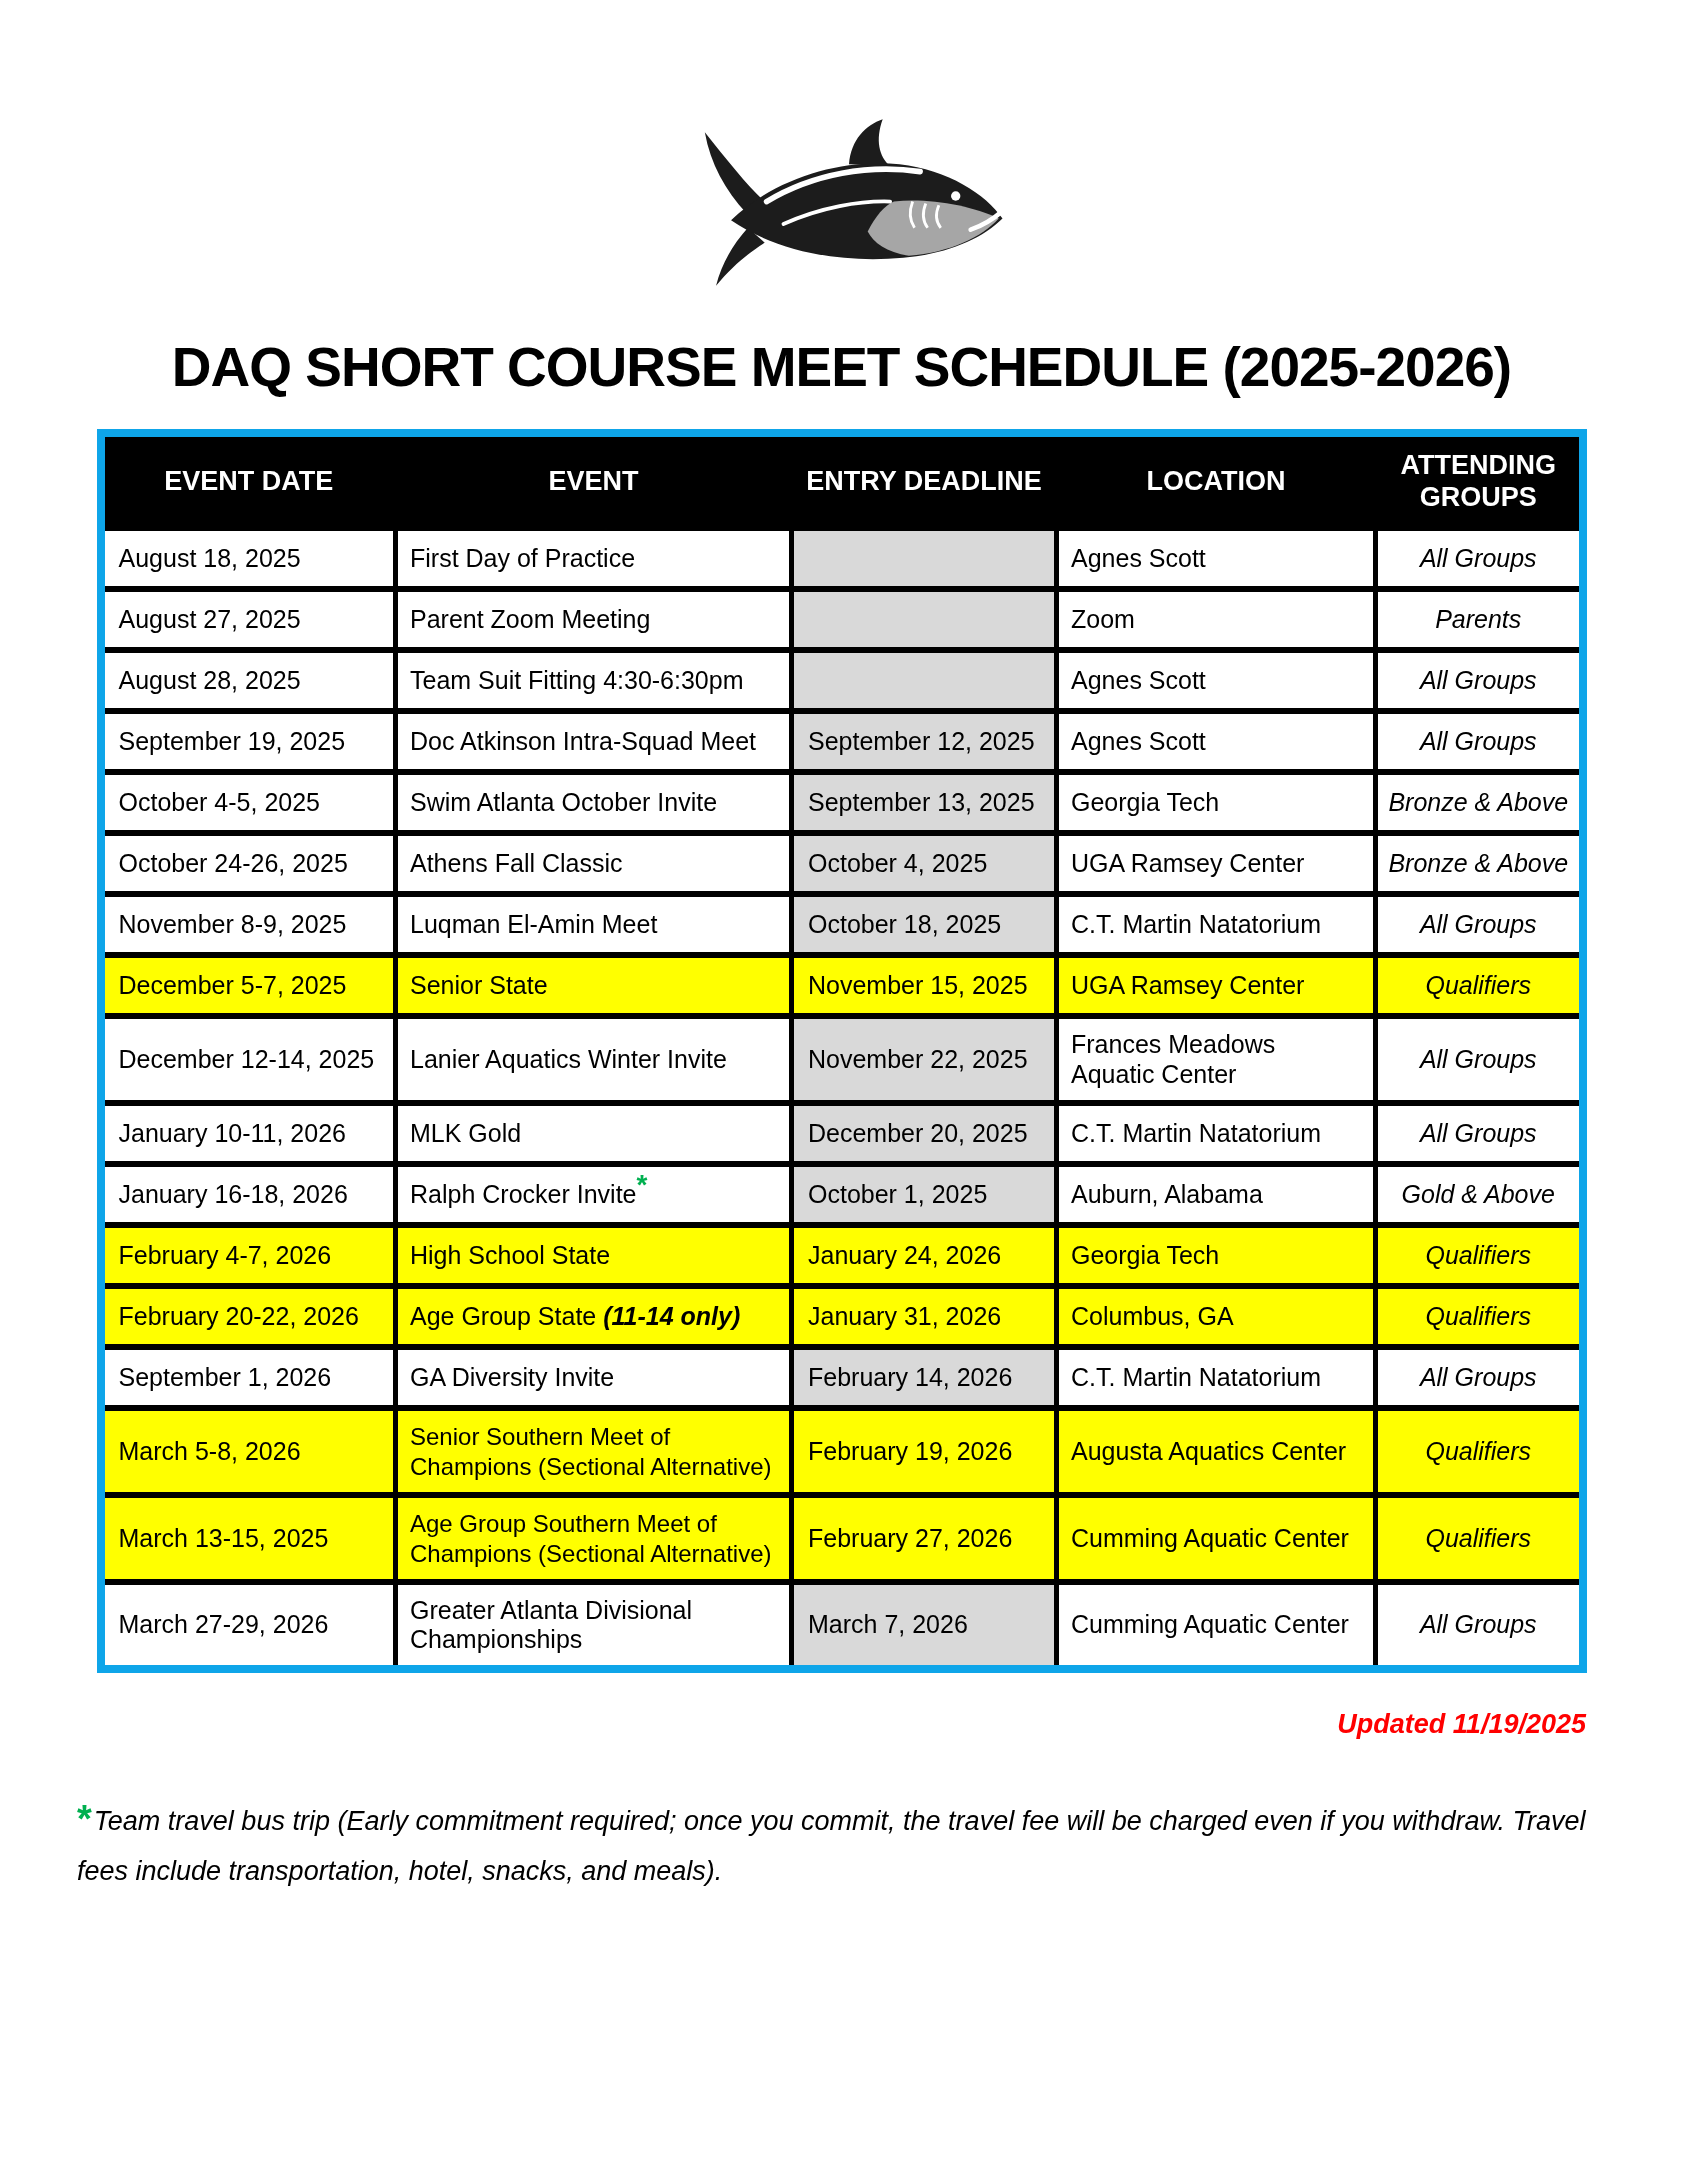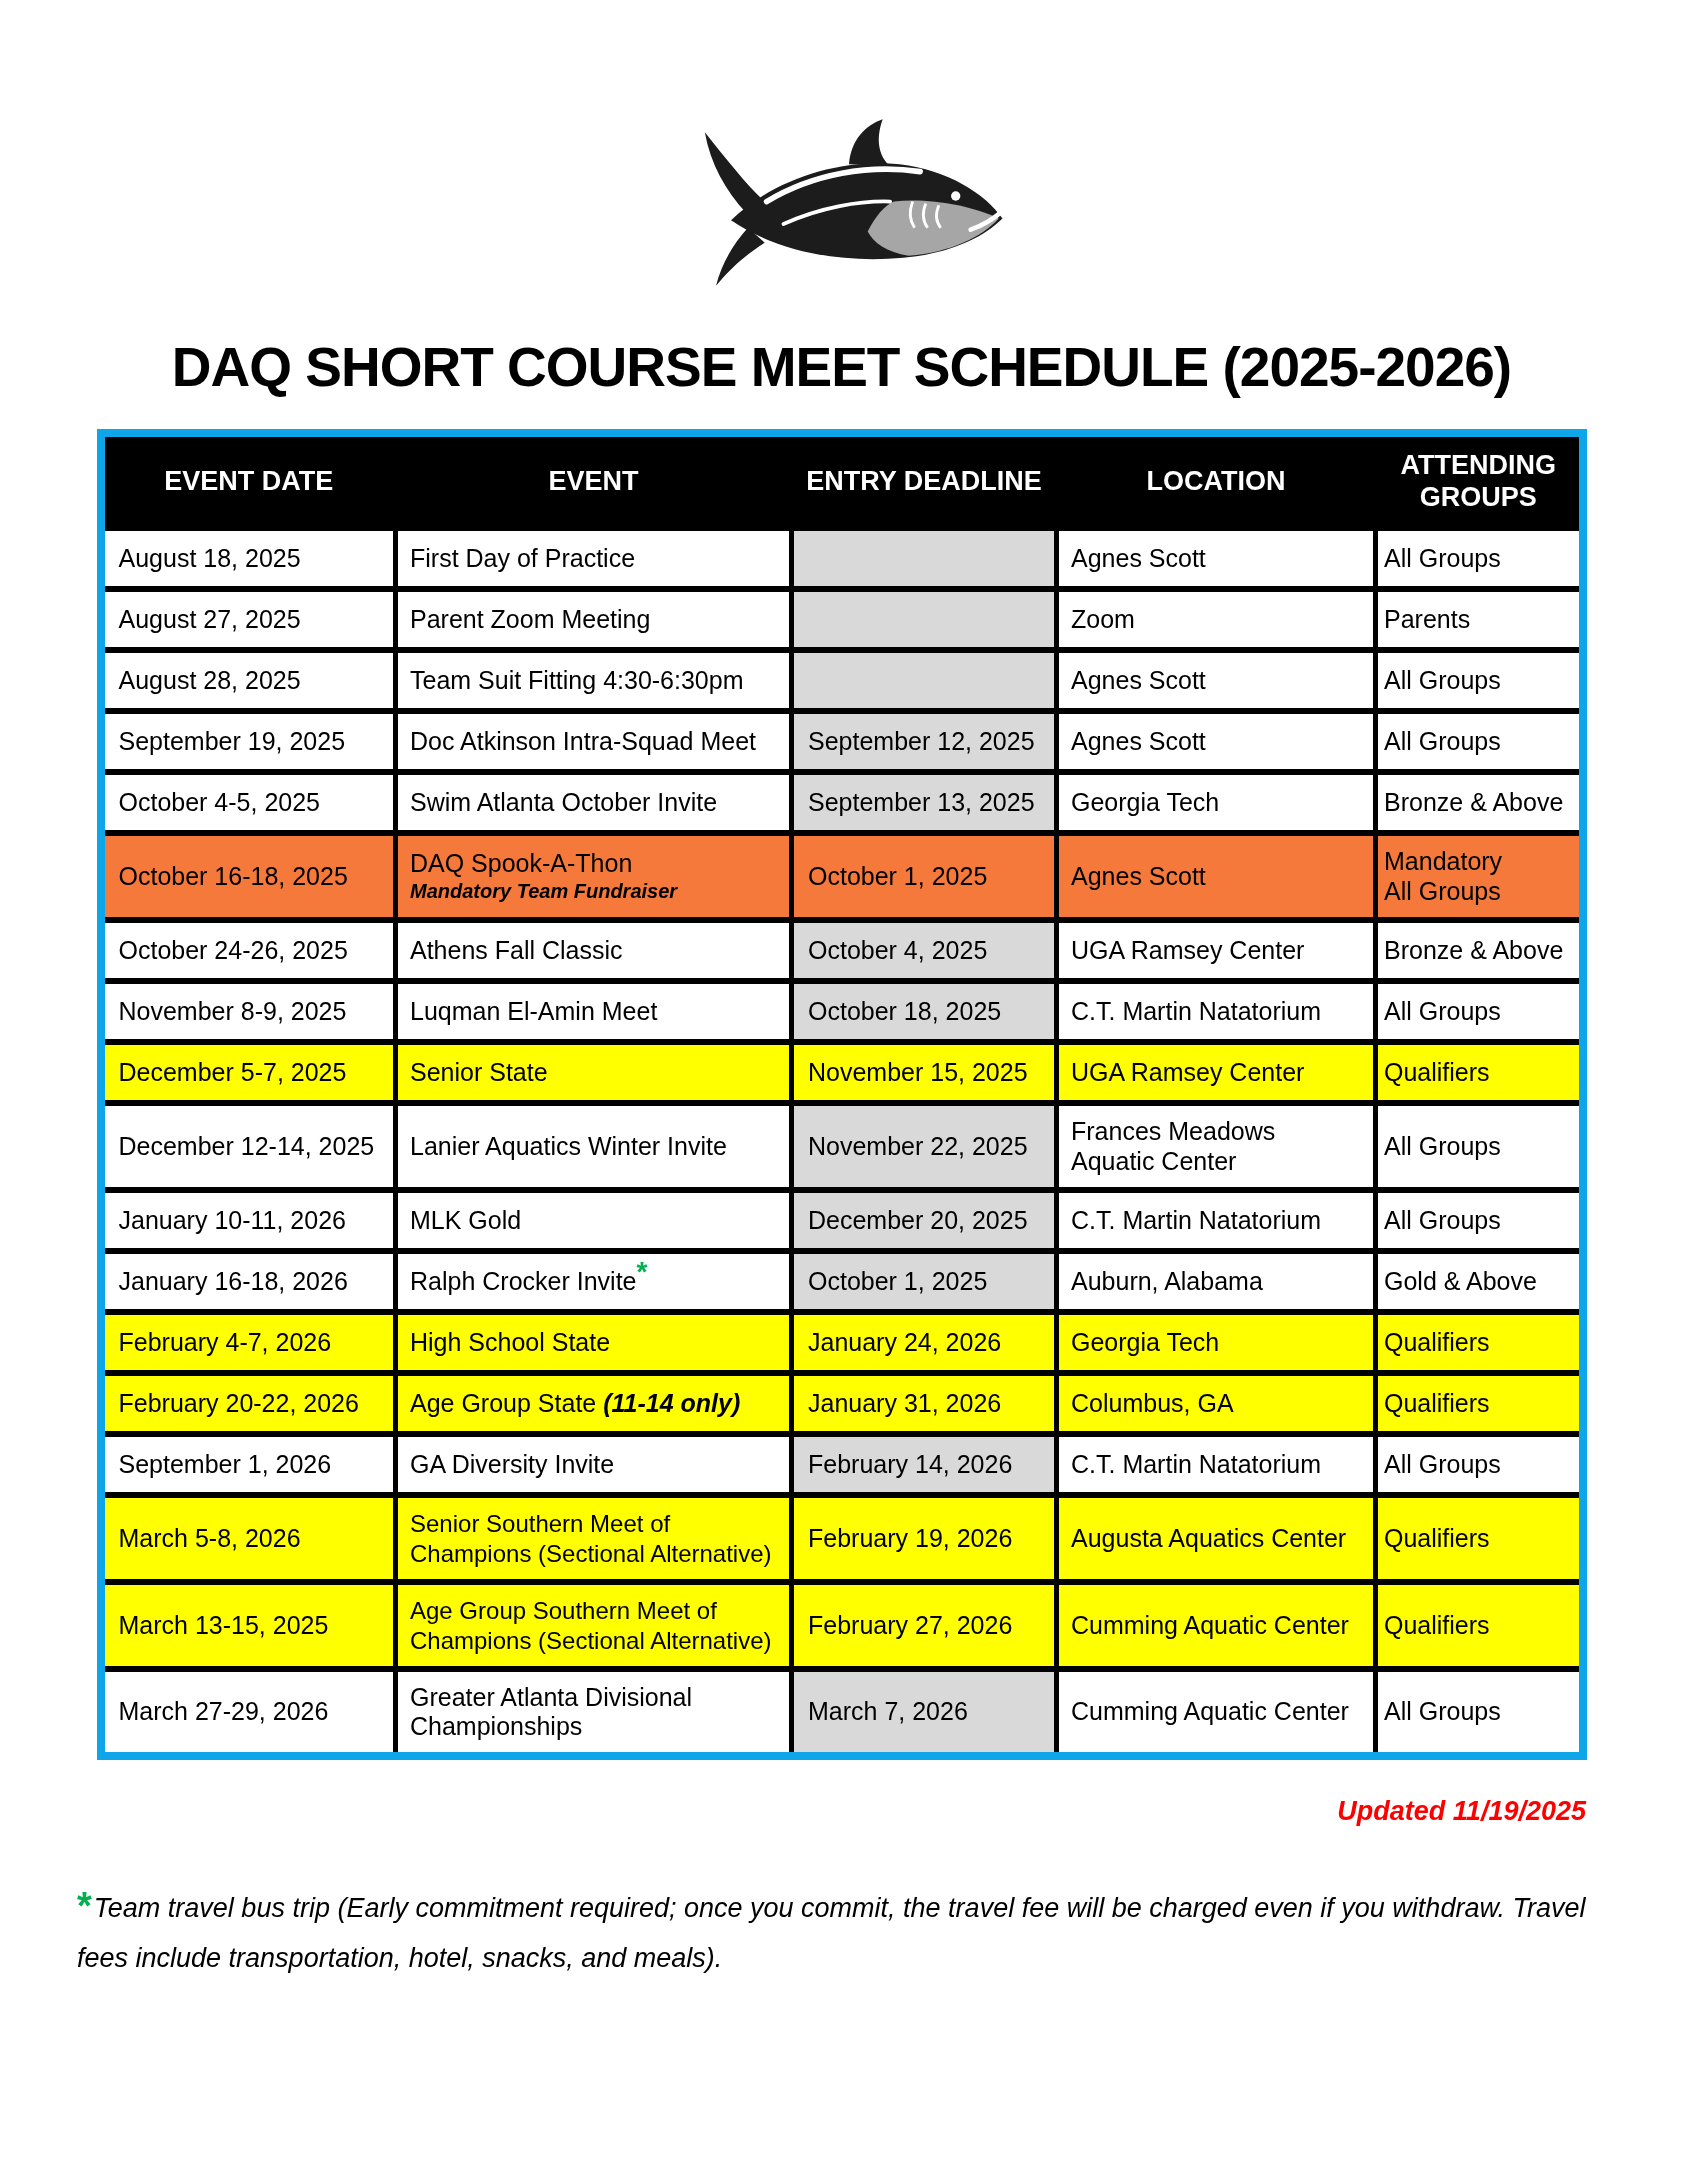--- a/index.html
+++ b/index.html
@@ -31,21 +31,21 @@
     font-size:27px; font-weight:bold; height:95px; text-align:center;
     line-height:1.2; padding:4px 6px;
   }
   td {
     font-size:25px; height:61px; vertical-align:middle;
     padding:4px 12px; line-height:1.18; background:#fff;
   }
   tr.tall td { height:87px; }
   td.c-date { padding-left:14px; }
   td.c-deadline { padding-left:14px; }
-  td.c-groups { white-space:pre-line; padding:4px 6px; }
+  td.c-groups { text-align:center; white-space:pre-line; padding:4px 6px;font-style:italic; }
   tr.hl-none td.c-deadline { background:var(--deadline_gray,#D9D9D9); }
   tr.hl-orange td { background:var(--orange,#F4793A); }
   tr.hl-yellow td { background:var(--yellow,#FFFF00); }
 
   .ev-main { display:inline; }
   .ev-main.small { font-size:24px; }
   .ev-note.block { display:block; font-size:20px; font-style:italic; font-weight:bold; margin-top:2px; }
   .ev-note.inline { display:inline; font-size:25px; font-style:italic; font-weight:bold; }
   sup.star {
     color:var(--asterisk_green,#00B050); font-weight:bold; font-size:28px;
@@ -137,28 +137,20 @@
           <td class="c-location">Agnes Scott</td>
           <td class="c-groups">All Groups</td>
         </tr>
         <tr class="hl-none">
           <td class="c-date">October 4-5, 2025</td>
           <td class="c-event"><span class="ev-main">Swim Atlanta October Invite</span></td>
           <td class="c-deadline">September 13, 2025</td>
           <td class="c-location">Georgia Tech</td>
           <td class="c-groups">Bronze &amp; Above</td>
         </tr>
-        <tr class="hl-orange tall">
-          <td class="c-date">October 16-18, 2025</td>
-          <td class="c-event"><span class="ev-main">DAQ Spook-A-Thon</span><span class="ev-note block">Mandatory Team Fundraiser</span></td>
-          <td class="c-deadline">October 1, 2025</td>
-          <td class="c-location">Agnes Scott</td>
-          <td class="c-groups">Mandatory
-All Groups</td>
-        </tr>
         <tr class="hl-none">
           <td class="c-date">October 24-26, 2025</td>
           <td class="c-event"><span class="ev-main">Athens Fall Classic</span></td>
           <td class="c-deadline">October 4, 2025</td>
           <td class="c-location">UGA Ramsey Center</td>
           <td class="c-groups">Bronze &amp; Above</td>
         </tr>
         <tr class="hl-none">
           <td class="c-date">November 8-9, 2025</td>
           <td class="c-event"><span class="ev-main">Luqman El-Amin Meet</span></td>

